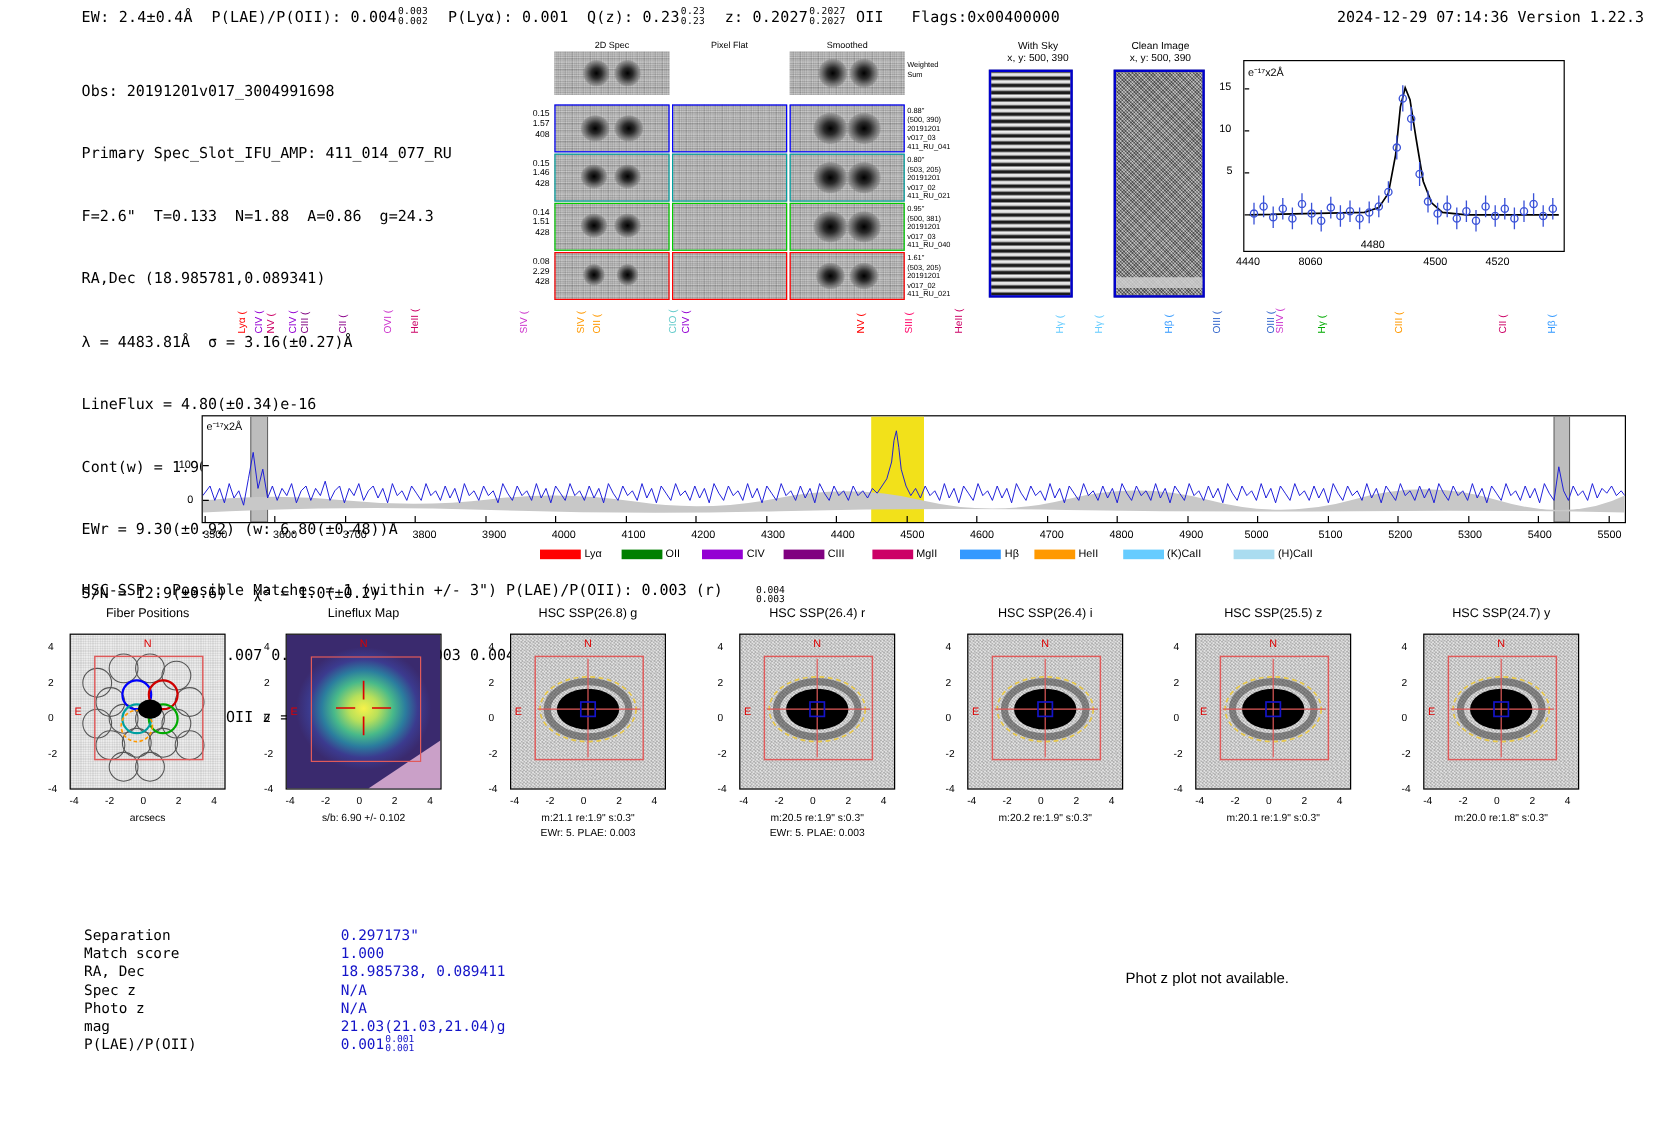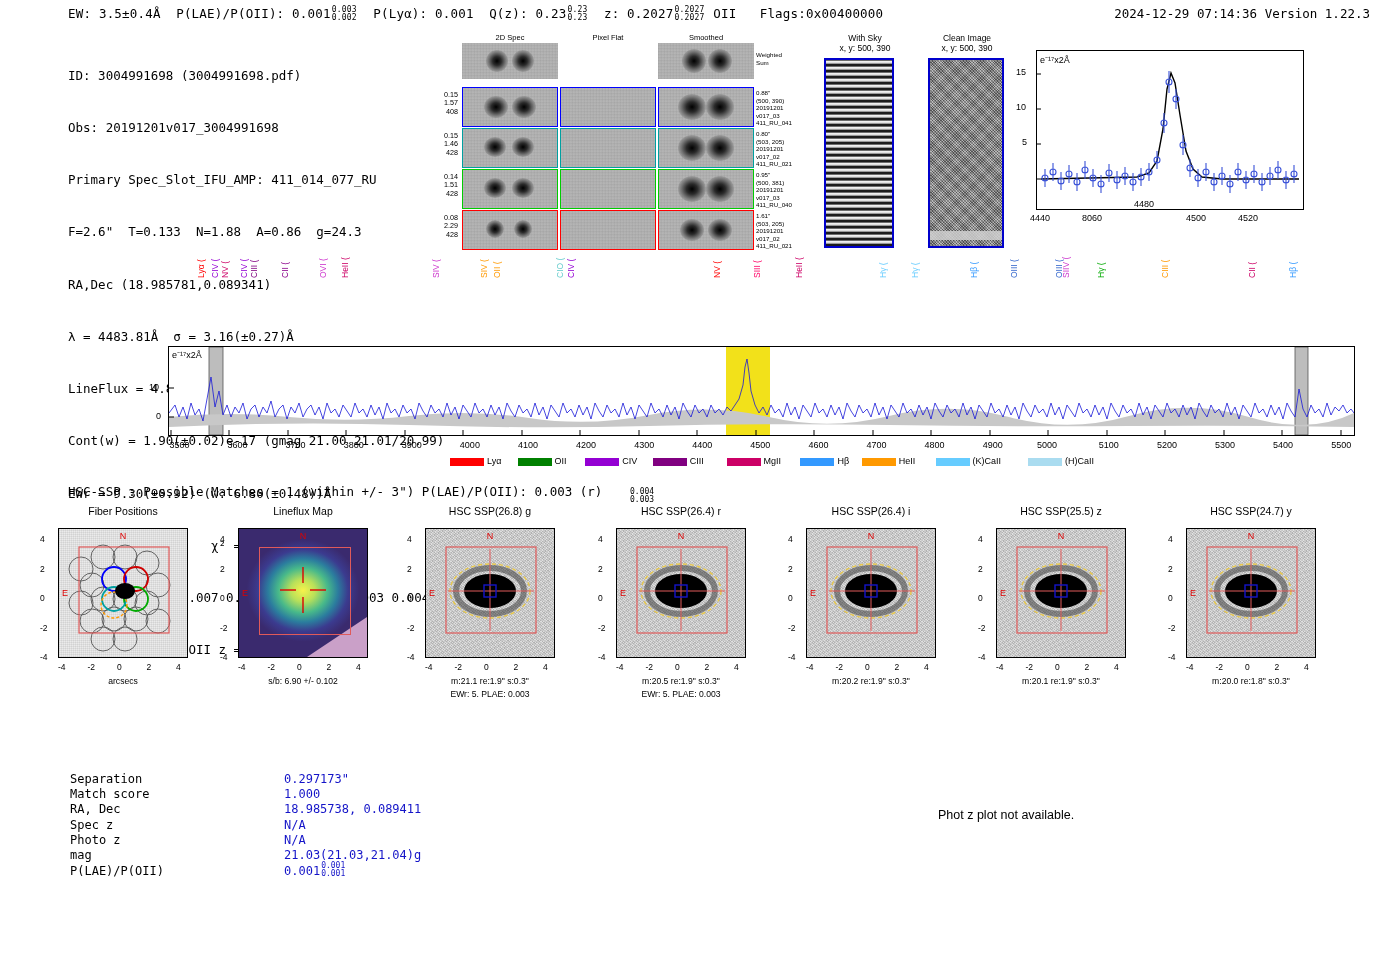--- a/index.html
+++ b/index.html
@@ -175,35 +175,34 @@
     top: 808px; left: 938px;
     font-size: 12.5px;
     font-family: "Liberation Sans", sans-serif;
     white-space: nowrap;
   }
 </style>
 </head>
 <body>
 
 <div class="abs mono" id="header-line">
-  <span>EW: 3.5±0.4Å</span>&nbsp;&nbsp;<span>P(LAE)/P(OII): 0.001</span><span class="frac">
+  <span>EW: 2.4±0.4Å</span>&nbsp;&nbsp;<span>P(LAE)/P(OII): 0.004</span><span class="frac">
       <span>0.003</span>
       <span>0.002</span>
     </span>&nbsp;&nbsp;<span>P(Lyα): 0.001</span>&nbsp;&nbsp;<span>Q(z): 0.23</span><span class="frac">
       <span>0.23</span>
       <span>0.23</span>
     </span>&nbsp;&nbsp;<span>z: 0.2027</span><span class="frac">
       <span>0.2027</span>
       <span>0.2027</span>
     </span>&nbsp;<span>OII</span>&nbsp;&nbsp;&nbsp;<span>Flags:0x00400000</span>
 </div>
 <div class="abs mono" id="header-timestamp">2024-12-29 07:14:36   Version 1.22.3</div>
 
 <div class="abs mono" id="info-block">
-  <span class="ln">ID: 3004991698 (3004991698.pdf)</span>
   <span class="ln">Obs: 20191201v017_3004991698</span>
   <span class="ln">Primary Spec_Slot_IFU_AMP: 411_014_077_RU</span>
   <span class="ln">F=2.6"  T=0.133  N=1.88  A=0.86  g=24.3</span>
   <span class="ln">RA,Dec (18.985781,0.089341)</span>
   <span class="ln">λ = 4483.81Å  σ = 3.16(±0.27)Å</span>
   <span class="ln">LineFlux = 4.80(±0.34)e-16</span>
   <span class="ln">Cont(w) = 1.90(±0.02)e-17 (gmag 21.00 21.01/20.99)</span>
   <span class="ln">EWr = 9.30(±0.92) (w: 6.80(±0.48))Å</span>
   <span class="ln">S/N = 12.9(±0.6)   χ² = 1.0(±0.2)</span>
   <span class="ln">P(LAE)/P(OII): 0.007 0.01/0.006  (w: 0.003 0.004/0.003)</span>

